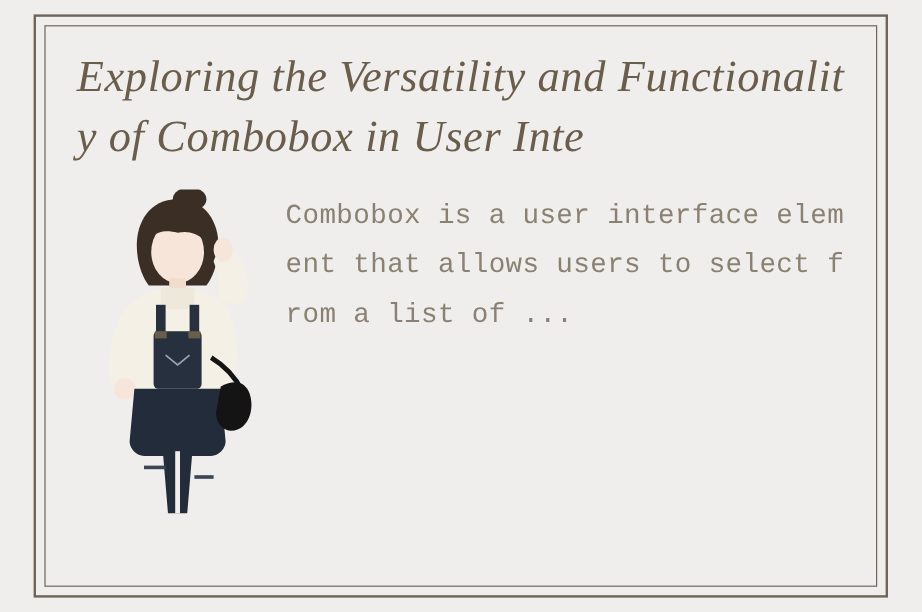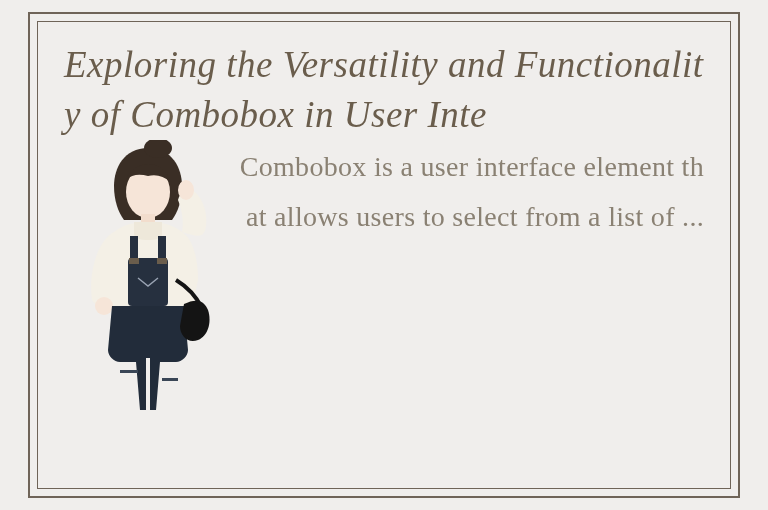--- a/index.html
+++ b/index.html
@@ -26,42 +26,42 @@
     padding: 18px 26px 18px 26px;
   }
   .title {
     font-family: 'Brush Script MT', 'Segoe Script', 'Comic Sans MS', cursive;
     font-style: italic;
     font-size: 37px;
     line-height: 1.35;
     color: #6a5d4c;
     letter-spacing: 0.5px;
     word-break: break-all;
+    margin-bottom: 18px;
   }
   .content-row {
     display: flex;
     align-items: flex-start;
     gap: 6px;
   }
   .figure {
     flex: 0 0 168px;
     height: 270px;
     position: relative;
   }
   .figure svg { width: 100%; height: 100%; display: block; }
   .body-text {
     flex: 1;
-    font-family: Liberation Serif, serif;
+    font-family: Liberation Mono, monospace;
     color: #8a8173;
-    font-size: 28px;
+    font-size: 23px;
     line-height: 1.78;
     word-break: break-all;
     padding-top: 2px;
     letter-spacing: 0.3px;
-    text-align: right;
   }
 </style>
 </head>
 <body>
 
 <div class="outer-frame">
   <div class="inner-frame">
 
     <div class="title">Exploring the Versatility and Functionality of Combobox in User Inte</div>
 

